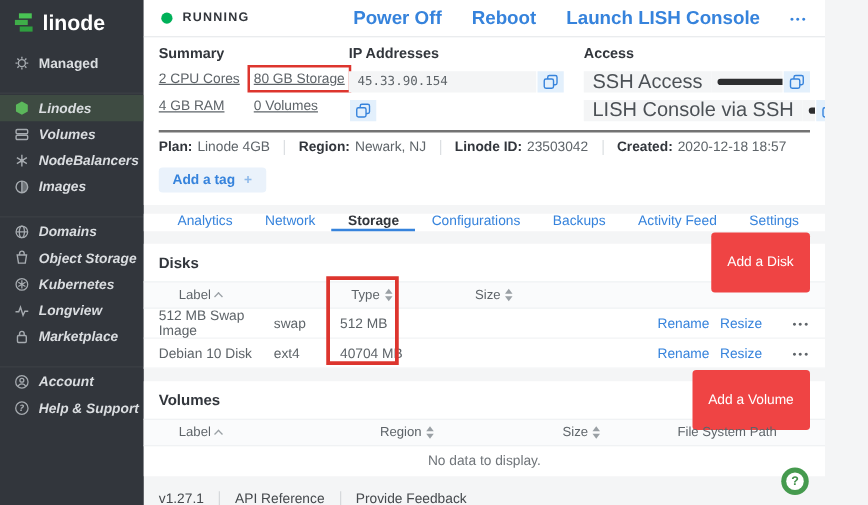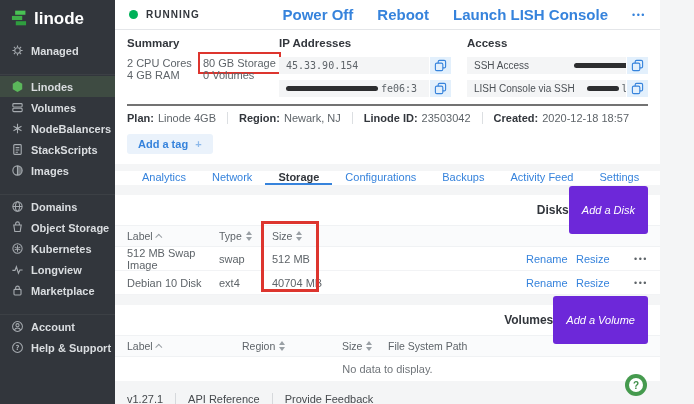--- a/index.html
+++ b/index.html
@@ -11,21 +11,21 @@
     background: #f4f5f6;
     overflow: hidden;
   }
   .app { display:flex; width:660px; height:404px; overflow:hidden; }
 
   
   .sidebar { flex:0 0 115px; background:#32363c; overflow:hidden; }
   .logo { height:38px; display:flex; align-items:center; gap:6px; padding-left:10px;
           color:#fff; font-size:17px; font-weight:700; cursor:pointer; }
   .nav-group { margin-top:2px; }
-  .nav-group + .nav-group { margin-top:13px; border-top:1px solid rgba(255,255,255,0.05); padding-top:1px; }
+  .nav-group + .nav-group { margin-top:13px; border-top:1px solid rgba(255,255,255,0.05); padding-top:1px;font-style:italic; }
   .nav-item { display:flex; align-items:center; gap:7px; height:21px; padding-left:11px;
               font-size:11px; font-weight:700; color:#dadde0; cursor:pointer; white-space:nowrap; }
   .nav-item svg { flex:0 0 13px; }
   .nav-item.active { background:#3e4b42; }
 
   
   .main { flex:1; display:flex; flex-direction:column; position:relative; min-width:0; }
 
   .topbar { flex:0 0 30px; background:#fff; border-bottom:1px solid #e4e6e9;
             display:flex; align-items:center; padding:0 14px; }
@@ -34,31 +34,31 @@
   .top-actions { margin-left:auto; display:flex; align-items:center; gap:24px; }
   .top-link { color:#3683dc; font-size:15px; font-weight:600; cursor:pointer; text-decoration:none; }
   .top-more { color:#3683dc; font-size:9px; letter-spacing:1.5px; cursor:pointer; }
 
   .summary-card { background:#fff; padding:7px 12px 0 12px; }
   .cols { display:flex; }
   .col h3 { font-size:11.5px; font-weight:700; color:#32363c; margin-bottom:8px; }
   .col-summary { width:152px; }
   .col-ips { width:188px; }
   .col-access { flex:1; min-width:0; }
-  .sgrid { display:grid; grid-template-columns:76px auto; font-size:11px; }
+  .sgrid { display:grid; grid-template-columns:76px auto; row-gap:10px; font-size:11px;text-decoration:underline; }
   .hl-red { outline:2.5px solid #dd352e; outline-offset:3px; justify-self:start; }
   .mono { font-family:"DejaVu Sans Mono", monospace; font-size:10px; color:#5e6469; }
   .val-row { display:flex; height:17px; margin-bottom:6px; width:172px; }
   .val-field { flex:1; background:#f4f5f6; display:flex; align-items:center; padding:0 7px;
                overflow:hidden; white-space:nowrap; }
   .copy-chip { flex:0 0 21px; background:#e3f0fc; display:flex; align-items:center;
                justify-content:center; margin-left:1px; cursor:pointer; }
   .acc-row { display:flex; height:17px; margin-bottom:6px; }
   .acc-label { flex:0 0 102px; background:#f4f5f6; display:flex; align-items:center;
-               padding:0 7px; font-size:10px; color:#4c5156; white-space:nowrap; }
+               padding:0 7px; font-size:16px; color:#4c5156; white-space:nowrap; }
   .acc-val { flex:1; background:#f4f5f6; display:flex; align-items:center; padding:0 5px;
              overflow:hidden; white-space:nowrap; }
   .redact-bar { display:inline-block; height:5px; border-radius:2.5px; background:#2d2e30;
                 margin-right:3px; flex-shrink:0; }
   .rb-ip6 { width:92px; } .rb-ssh { width:88px; } .rb-lish { width:32px; }
 
   .meta-row { border-top:2px solid #737373; margin-top:1px; padding:6px 0;
               display:flex; align-items:flex-start; font-size:11px; }
   .meta-item { padding:0 11px; border-left:1px solid #dcdfe2; white-space:nowrap; }
   .meta-item:first-child { padding-left:0; border-left:none; }
@@ -68,28 +68,28 @@
               font-size:11px; padding:4px 11px; border-radius:3px; cursor:pointer; }
   .tag-chip .plus { color:#8db9ea; }
 
   .tabbar { margin-top:7px; background:#fff; height:27px; display:flex; align-items:stretch;
             padding:0 14px; }
   .tab { display:flex; align-items:center; padding:0 13px; font-size:11px; color:#3683dc;
          border-bottom:2px solid transparent; cursor:pointer; white-space:nowrap; }
   .tab.active { color:#32363c; font-weight:700; border-bottom-color:#3683dc; }
 
   .card { margin-top:10px; background:#fff; }
-  .card-head { height:30px; display:flex; align-items:center; justify-content:flex-end;
+  .card-head { height:30px; display:flex; align-items:center; justify-content:space-between;
                padding:0 12px; }
   .card-title { font-size:12px; font-weight:700; color:#32363c; }
-  .btn { background:#6d28d9; color:#fff; font-size:11px; font-family:inherit; border:none;
-         border-radius:3px; padding:18px 13px; cursor:pointer;font-style:italic; }
+  .btn { background:#ef4444; color:#fff; font-size:11px; font-family:inherit; border:none;
+         border-radius:3px; padding:18px 13px; cursor:pointer; }
   .thead { display:grid; align-items:center; height:22px; background:#fafbfc;
            border-top:1px solid #f0f2f4; border-bottom:1px solid #f0f2f4;
-           padding:0 12px; font-size:10.5px; color:#5e6469; }
+           padding:0 28px; font-size:10.5px; color:#5e6469;gap:46px; }
   .trow { display:grid; align-items:center; height:24px; padding:0 12px;
           border-bottom:1px solid #f2f3f5; font-size:11px; color:#5e6469; }
   .trow:last-of-type { border-bottom:none; }
   .disks-grid { grid-template-columns:92px 53px 128px 1fr 50px 46px 26px; }
   .vol-grid { grid-template-columns:115px 100px 46px 1fr; }
   .link { color:#3683dc; cursor:pointer; }
   .dots { color:#5e6469; font-size:9px; letter-spacing:1.5px; text-align:right; cursor:pointer; }
   .empty-row { height:24px; display:flex; align-items:center; justify-content:center;
                font-size:11px; color:#70757a; }
   .card-disks { position:relative; }
@@ -155,27 +155,20 @@
         </div>
         <div class="nav-item">
           <svg width="13" height="13" viewBox="0 0 14 14" fill="none" stroke="#a6abb0" stroke-width="1.2">
             <path d="M7 2v10M2.7 4.5l8.6 5M2.7 9.5l8.6-5"></path>
               <circle cx="7" cy="7" r="1.6" fill="#a6abb0" stroke="none"></circle>
           </svg>
           <span>NodeBalancers</span>
         </div>
         <div class="nav-item">
           <svg width="13" height="13" viewBox="0 0 14 14" fill="none" stroke="#a6abb0" stroke-width="1.2">
-            <rect x="3" y="1.8" width="8" height="10.4" rx="1"></rect>
-              <path d="M5 5h4M5 7.5h4M5 10h2.5"></path>
-          </svg>
-          <span>StackScripts</span>
-        </div>
-        <div class="nav-item">
-          <svg width="13" height="13" viewBox="0 0 14 14" fill="none" stroke="#a6abb0" stroke-width="1.2">
             <circle cx="7" cy="7" r="5"></circle>
               <path d="M7 2v10"></path>
               <path d="M7 2a5 5 0 0 1 0 10" fill="#a6abb0" stroke="none" opacity="0.5"></path>
           </svg>
           <span>Images</span>
         </div>
       </div>
 
       <div class="nav-group">
         <div class="nav-item">
@@ -265,24 +258,20 @@
           <div class="val-row">
             <div class="val-field mono">45.33.90.154</div>
             <div class="copy-chip">
               <svg width="13" height="13" viewBox="0 0 14 14" fill="none" stroke="#3683dc" stroke-width="1.2">
                 <rect x="4.5" y="1.5" width="8" height="8" rx="1.5"></rect>
                   <rect x="1.5" y="4.5" width="8" height="8" rx="1.5" fill="#e3f0fc"></rect>
               </svg>
             </div>
           </div>
           <div class="val-row">
-            <div class="val-field mono">
-              <span class="redact-bar rb-ip6"></span>
-              <span>fe06:3</span>
-            </div>
             <div class="copy-chip">
               <svg width="13" height="13" viewBox="0 0 14 14" fill="none" stroke="#3683dc" stroke-width="1.2">
                 <rect x="4.5" y="1.5" width="8" height="8" rx="1.5"></rect>
                   <rect x="1.5" y="4.5" width="8" height="8" rx="1.5" fill="#e3f0fc"></rect>
               </svg>
             </div>
           </div>
         </div>
 
         <div class="col col-access">

